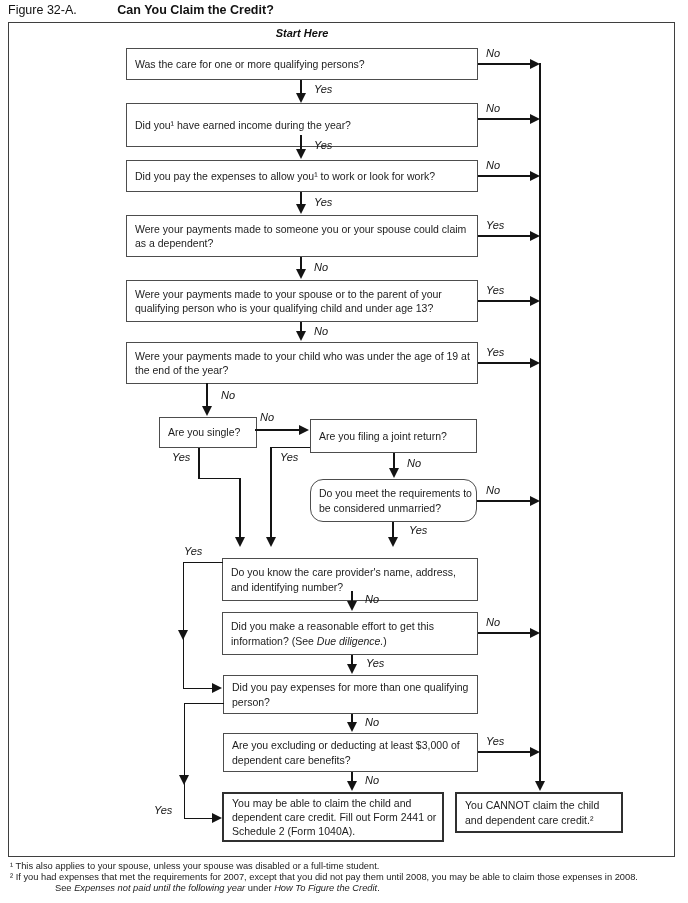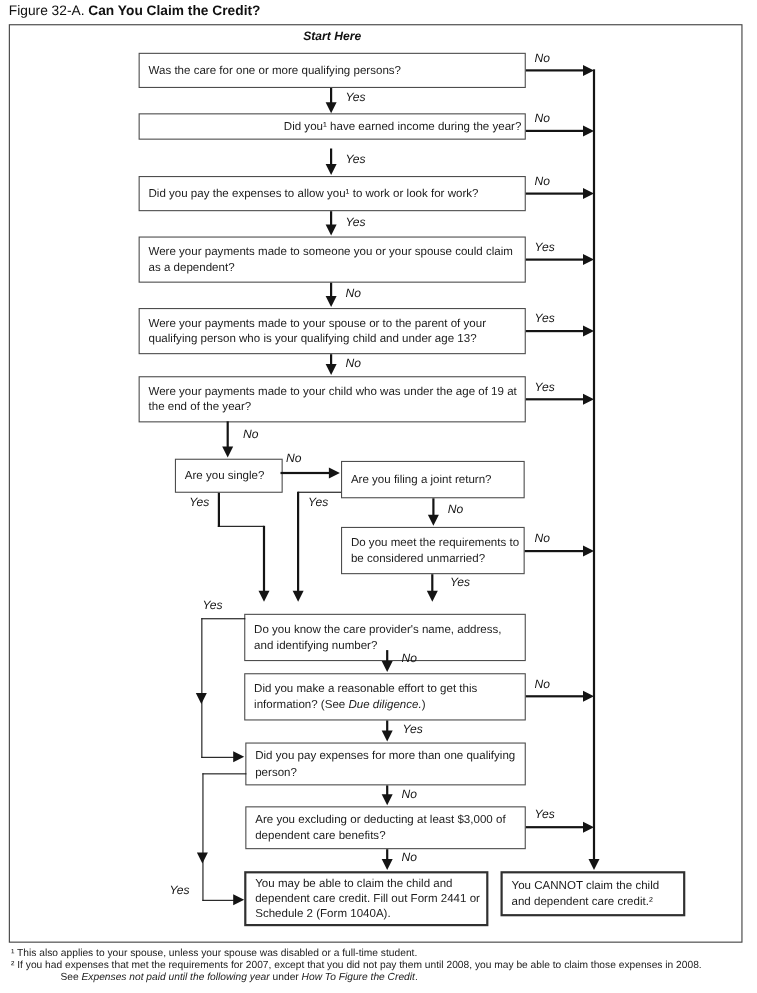--- a/index.html
+++ b/index.html
@@ -1,19 +1,19 @@
 <!DOCTYPE html>
 <html><head>
 <meta charset="utf-8">
 <style>
   html,body{margin:0;padding:0;background:#ffffff;}
   #fig{position:relative;width:688px;height:903px;background:#ffffff;
        font-family:"Liberation Sans","DejaVu Sans",sans-serif;color:#1c1c1c;overflow:hidden;}
   .title{position:absolute;font-size:12.5px;white-space:nowrap;color:#111;}
-  .title .bold{font-weight:bold;}
+  .title .bold{font-weight:bold;margin-left:37px;}
   .border-frame{position:absolute;box-sizing:border-box;border:1.5px solid #3f3f3f;background:transparent;}
   .start{position:absolute;text-align:center;font-size:11px;font-weight:bold;font-style:italic;color:#111;}
   .box{position:absolute;box-sizing:border-box;border:1.4px solid #4d4d4d;background:#fff;
        display:flex;align-items:center;font-size:10.5px;line-height:1.35;color:#1c1c1c;
        padding:2px 3px 2px 8px;}
   .box .bt{width:100%;}
   .result{border:2.4px solid #303030;}
   .line{position:absolute;background:#141414;}
   .lbl{position:absolute;font-style:italic;font-size:11px;color:#141414;white-space:nowrap;}
   .head{position:absolute;width:0;height:0;}
@@ -33,21 +33,21 @@
     <span class="bold">Can You Claim the Credit?</span>
   </div>
 
   <div class="border-frame" style="left:8px;top:22px;width:667px;height:835px;"></div>
 
   <div class="start" style="left:126px;top:27px;width:352px;">Start Here</div>
 
   <div class="box" style="left:126px;top:48px;width:352px;height:32px;">
     <div class="bt">Was the care for one or more qualifying persons?</div>
   </div>
-  <div class="box" style="left:126px;top:103px;width:352px;height:24px;text-align:right;">
+  <div class="box" style="left:126px;top:103px;width:352px;height:44px;">
     <div class="bt">Did you¹ have earned income during the year?</div>
   </div>
   <div class="box" style="left:126px;top:160px;width:352px;height:32px;">
     <div class="bt">Did you pay the expenses to allow you¹ to work or look for work?</div>
   </div>
   <div class="box" style="left:126px;top:215px;width:352px;height:42px;">
     <div class="bt">Were your payments made to someone you or your spouse could claim as a dependent?</div>
   </div>
   <div class="box" style="left:126px;top:280px;width:352px;height:42px;">
     <div class="bt">Were your payments made to your spouse or to the parent of your qualifying person who is your qualifying child and under age 13?</div>
@@ -55,21 +55,21 @@
   <div class="box" style="left:126px;top:342px;width:352px;height:42px;">
     <div class="bt">Were your payments made to your child who was under the age of 19 at the end of the year?</div>
   </div>
 
   <div class="box" style="left:159px;top:417px;width:98px;height:31px;">
     <div class="bt">Are you single?</div>
   </div>
   <div class="box" style="left:310px;top:419px;width:167px;height:34px;">
     <div class="bt">Are you filing a joint return?</div>
   </div>
-  <div class="box" style="left:310px;top:479px;width:167px;height:43px;">
+  <div class="box" style="left:310px;top:479px;width:167px;height:43px;border-radius:13px;">
     <div class="bt">Do you meet the requirements to be considered unmarried?</div>
   </div>
   <div class="box" style="left:222px;top:548px;width:256px;height:43px;margin-top:10px;">
     <div class="bt">Do you know the care provider's name, address, and identifying number?</div>
   </div>
   <div class="box" style="left:222px;top:612px;width:256px;height:43px;">
     <div class="bt"><span>Did you make a reasonable effort to get this information? (See </span><span class="it">Due diligence.</span><span>)</span></div>
   </div>
   <div class="box" style="left:223px;top:675px;width:255px;height:39px;">
     <div class="bt">Did you pay expenses for more than one qualifying person?</div>

